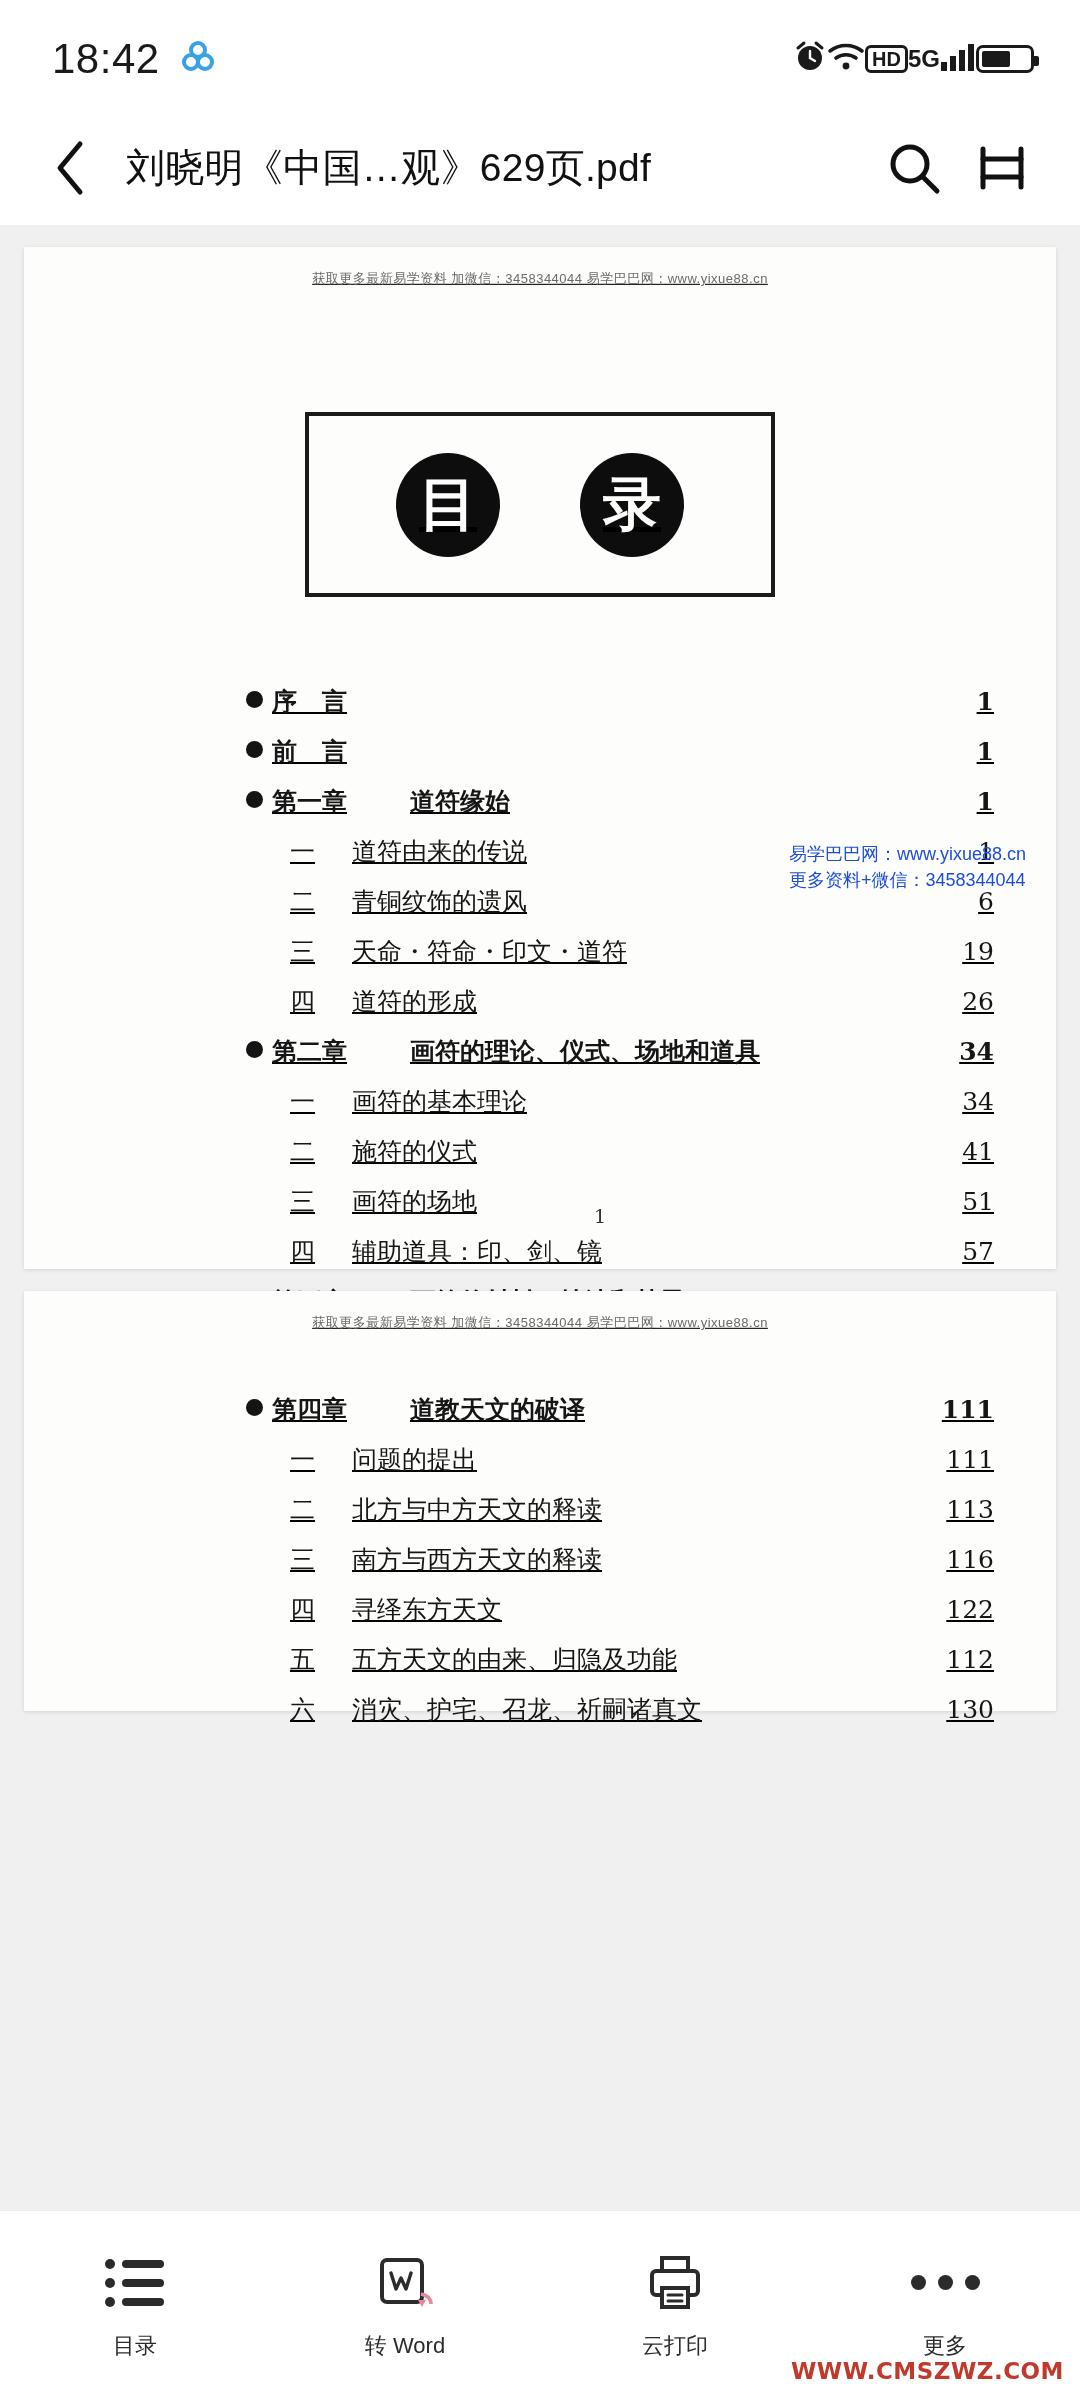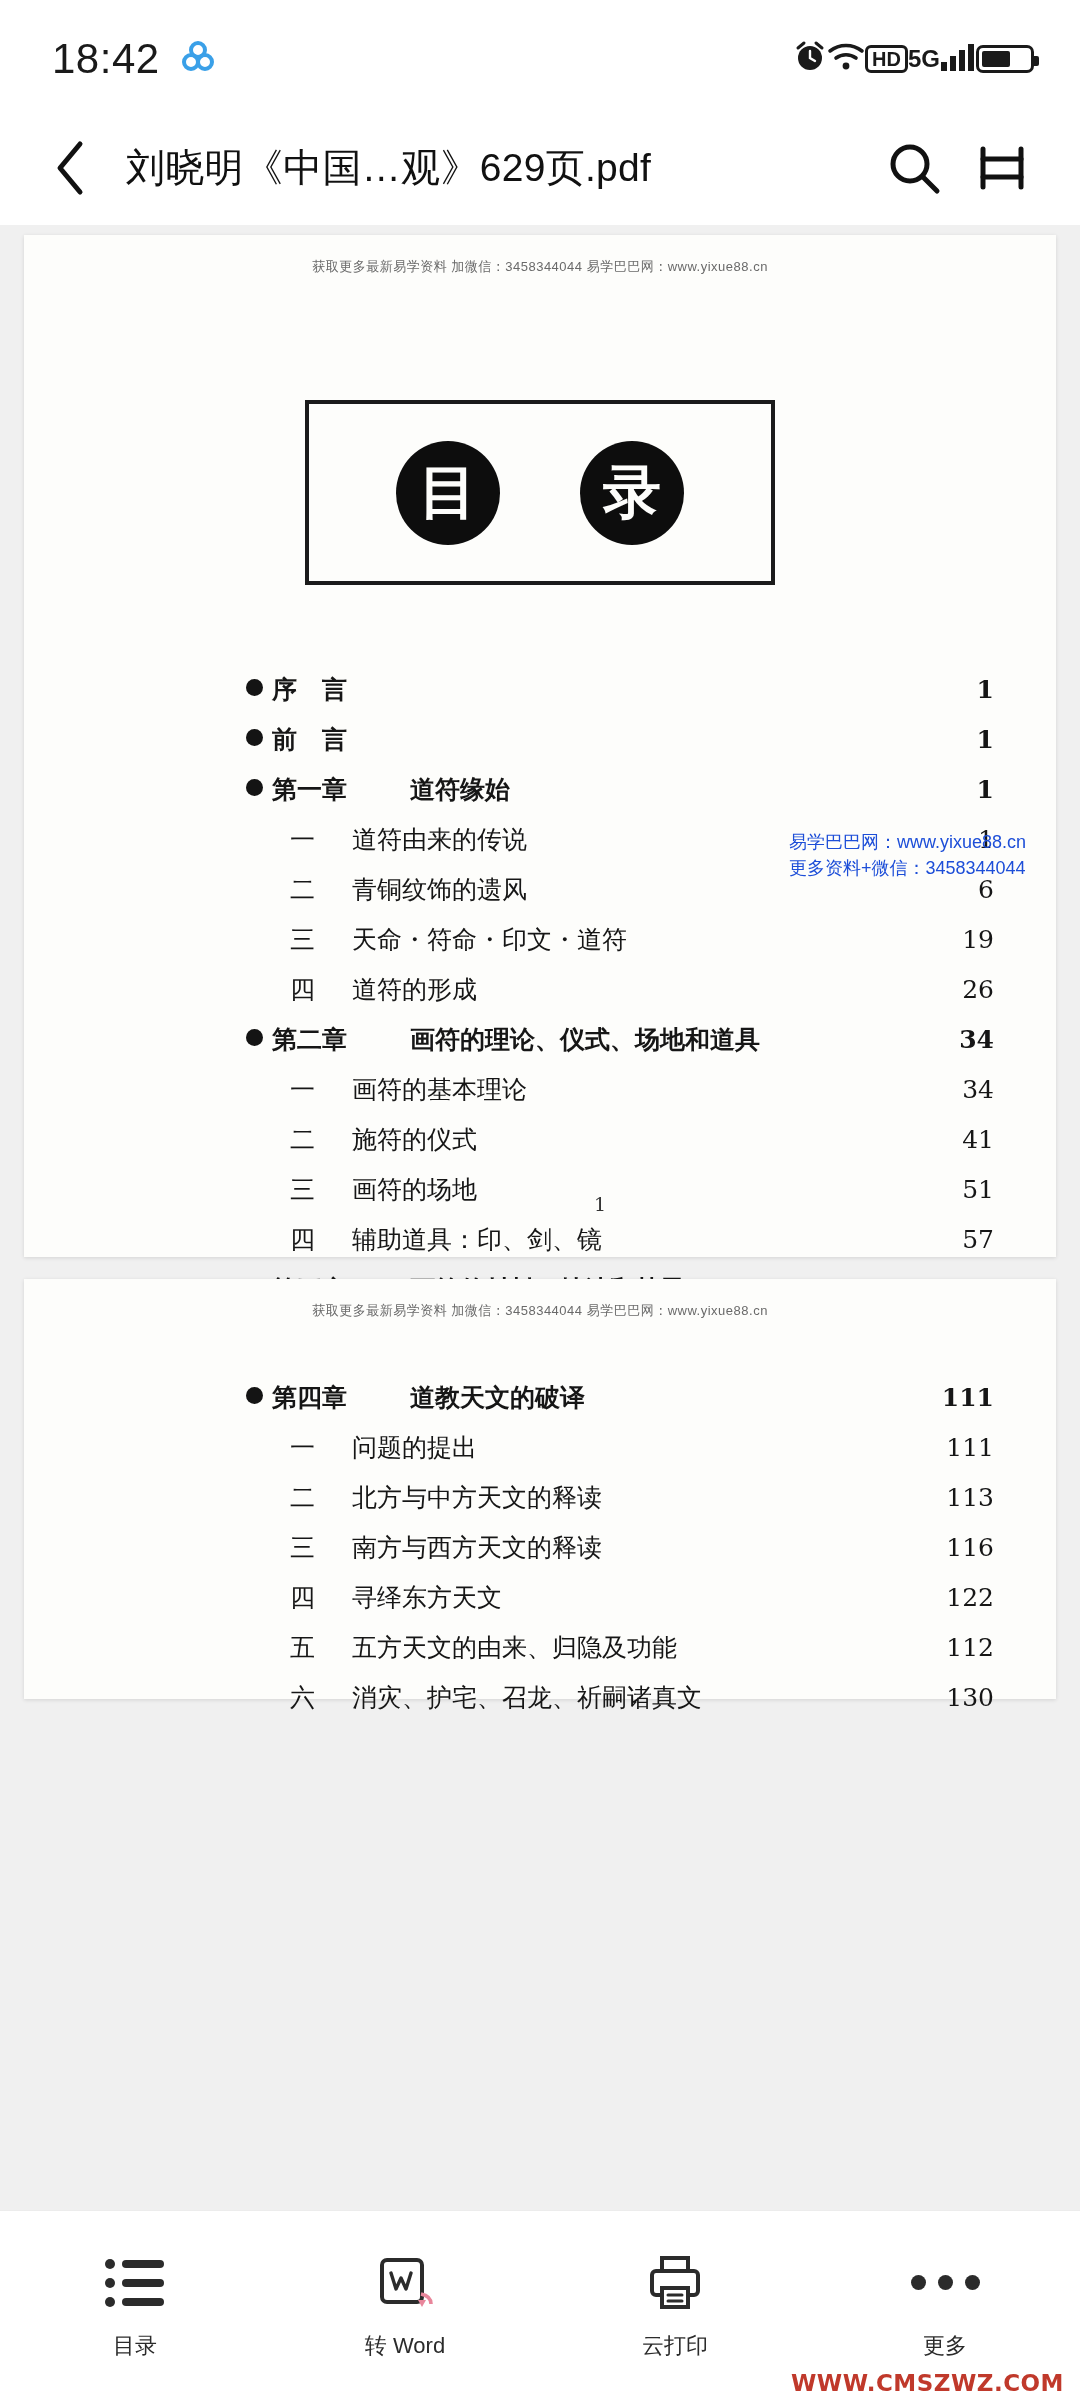--- a/index.html
+++ b/index.html
@@ -108,21 +108,22 @@
     display: flex; align-items: center; justify-content: center;
     flex: 0 0 auto;
   }
 
   
   .reader {
     flex: 1 1 auto;
     background: #f0f0f0;
     overflow: hidden;
     position: relative;
-    padding-top: 10px;
+    padding-top: 22px;
+    text-decoration: underline;
   }
   .page {
     background: #fdfdfb;
     margin: 0 24px 22px 24px;
     position: relative;
     box-shadow: 0 1px 4px rgba(0,0,0,0.12);
   }
   .page-1 { height: 1022px; }
   .page-2 { height: 420px; }
 
@@ -243,21 +244,21 @@
     width: 190px;
   }
   .bb-label {
     font-size: 22px;
     color: #2b2b2b;
   }
   .bb-icon { height: 64px; display: flex; align-items: center; justify-content: center; }
   .cms-wm {
     position: absolute;
     right: 16px;
-    bottom: 4px;
+    bottom: 16px;
     font-size: 23px;
     color: #c0392b;
     font-weight: bold;
     font-family: "DejaVu Sans", sans-serif;
     letter-spacing: 0.5px;
   }
   .dots { display: flex; gap: 12px; align-items: center; }
   .dots span {
     width: 15px; height: 15px; border-radius: 50%;
     background: #2b2b2b; display: block;

